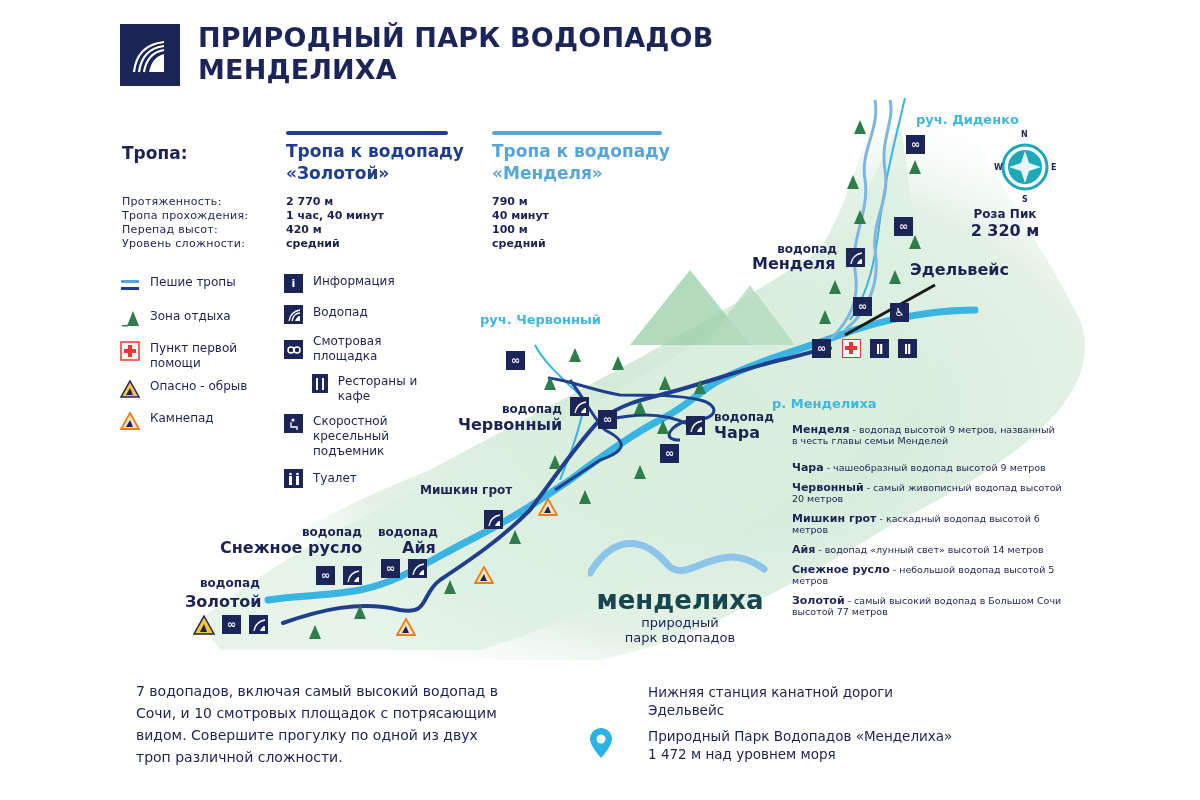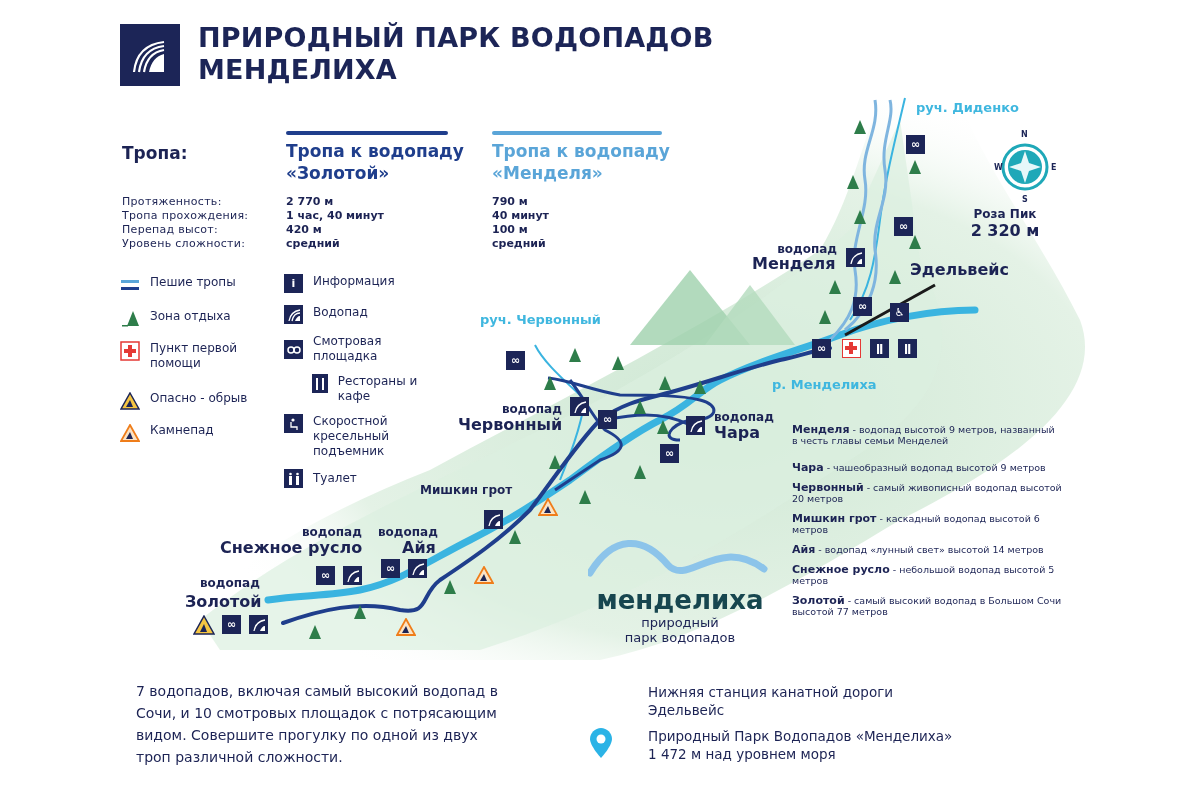--- a/index.html
+++ b/index.html
@@ -157,21 +157,21 @@
   </div>
   <div class="leg-row" style="margin-bottom:12px;">
     <span class="leg-icon">
       <svg width="20" height="20">
           <path d="M13,2 l6,15 h-12 z" fill="#2e7d4a"></path>
           <rect x="2" y="16" width="6" height="1.5" fill="#2e7d4a"></rect>
         </svg>
     </span>
     <span>Зона отдыха</span>
   </div>
-  <div class="leg-row" style="margin-bottom:20px;">
+  <div class="leg-row" style="margin-bottom:8px;">
     <span class="leg-icon">
       <svg width="20" height="20">
           <rect x="1" y="1" width="18" height="18" fill="#fff" stroke="#e53935" stroke-width="1.5"></rect>
           <rect x="8" y="4" width="4" height="12" fill="#e53935"></rect>
           <rect x="4" y="8" width="12" height="4" fill="#e53935"></rect>
         </svg>
     </span>
     <span style="width:110px;">Пункт первой помощи</span>
   </div>
   <div class="leg-row" style="margin-bottom:12px;">
@@ -242,23 +242,23 @@
           <rect x="2" y="4" width="3" height="9" fill="#fff"></rect>
           <rect x="9" y="4" width="3" height="9" fill="#fff"></rect>
           <circle cx="3.5" cy="2" r="1.3" fill="#fff"></circle>
           <circle cx="10.5" cy="2" r="1.3" fill="#fff"></circle>
         </svg>
     </span>
     <span>Туалет</span>
   </div>
 </div>
 
-<div class="abs lbl-creek" style="left:916px; top:100px;">руч. Диденко</div>
+<div class="abs lbl-creek" style="left:916px; top:112px;">руч. Диденко</div>
 <div class="abs lbl-creek" style="left:480px; top:312px;">руч. Червонный</div>
-<div class="abs lbl-creek" style="left:772px; top:377px;">р. Менделиха</div>
+<div class="abs lbl-creek" style="left:772px; top:396px;">р. Менделиха</div>
 
 <div class="abs" style="left:990px; top:127px; width:70px; height:80px;">
   <svg width="70" height="80" viewBox="0 0 70 80">
     <text x="31" y="10" font-size="8" font-weight="bold" fill="#1c2557" font-family="DejaVu Sans, sans-serif">N</text>
     <circle cx="35" cy="40" r="22" fill="none" stroke="#1fa8b8" stroke-width="3"></circle>
     <circle cx="35" cy="40" r="17" fill="#1fa8b8"></circle>
     <path d="M35,24 L39,36 L51,40 L39,44 L35,56 L31,44 L19,40 L31,36 Z" fill="#e6f7f9"></path>
     <text x="4" y="43" font-size="8" font-weight="bold" fill="#1c2557" font-family="DejaVu Sans, sans-serif">W</text>
     <text x="61" y="43" font-size="8" font-weight="bold" fill="#1c2557" font-family="DejaVu Sans, sans-serif">E</text>
     <text x="32" y="75" font-size="8" font-weight="bold" fill="#1c2557" font-family="DejaVu Sans, sans-serif">S</text>

